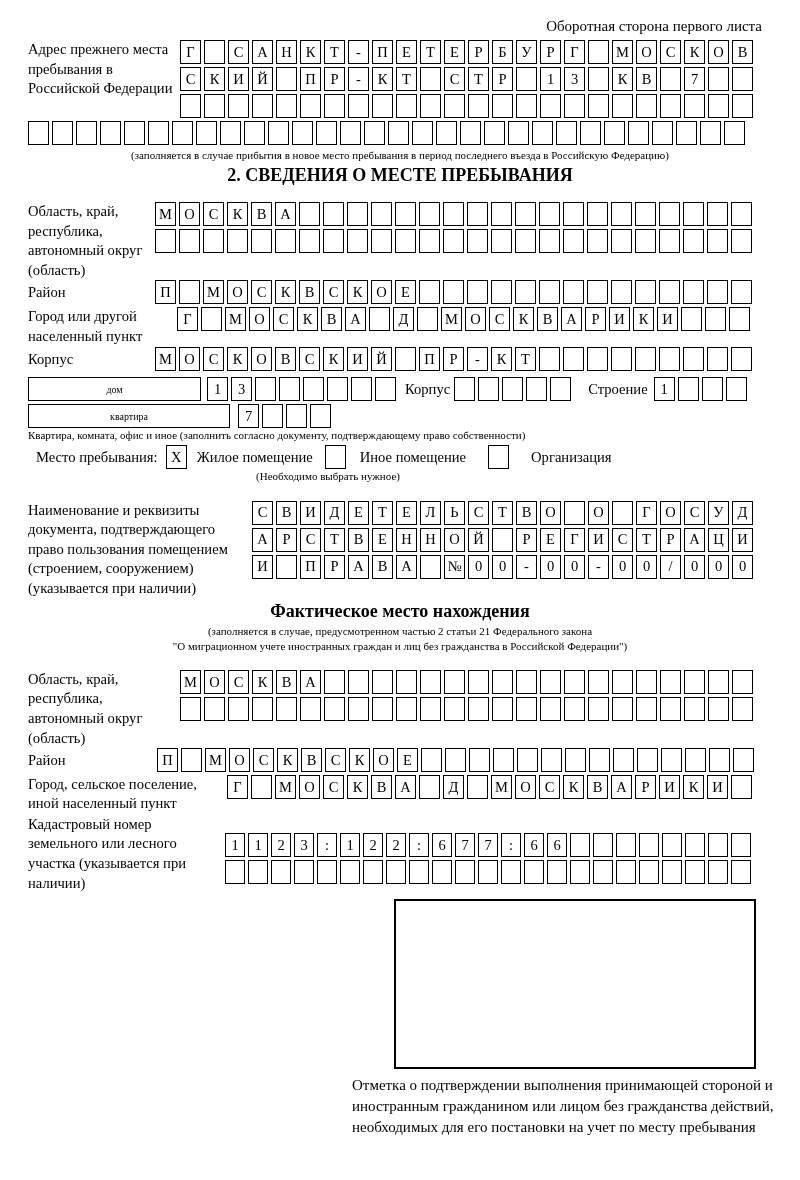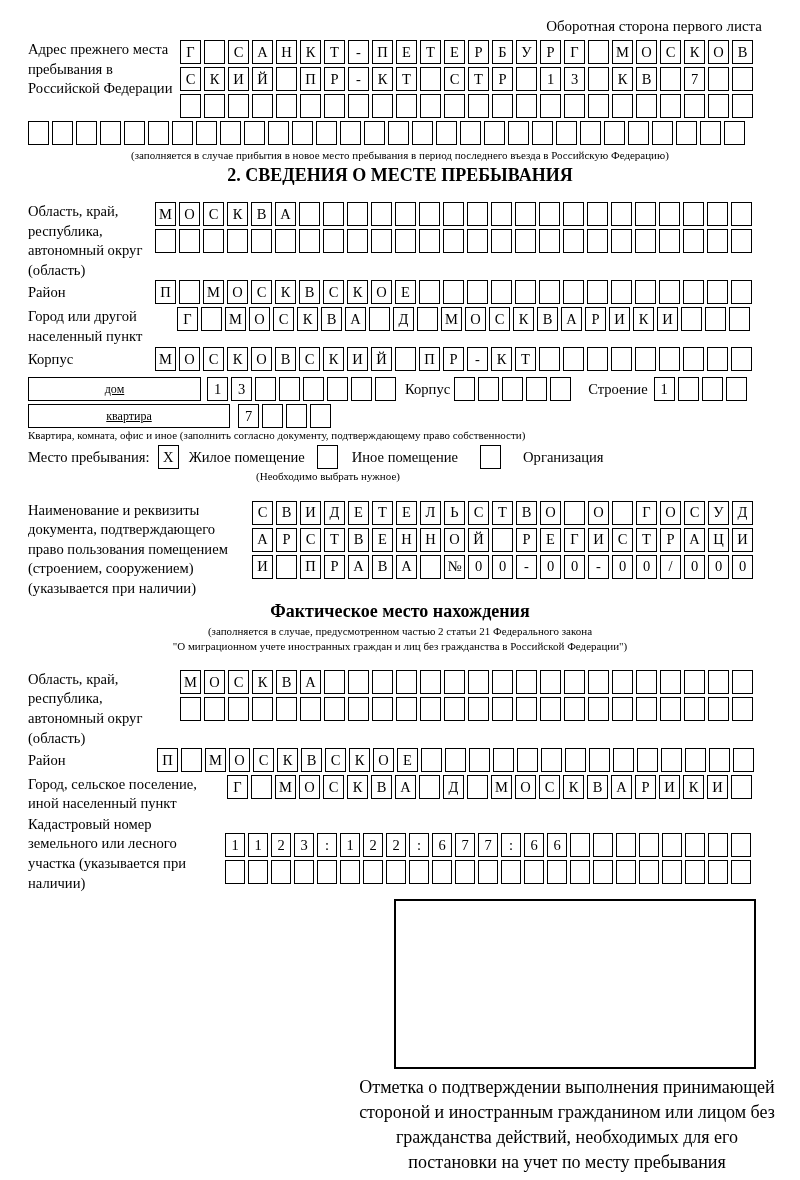--- a/index.html
+++ b/index.html
@@ -6,55 +6,55 @@
   body {
     width:800px; height:1180px; overflow:hidden;
     font-family:"Liberation Serif", serif; color:#000;
   }
   .page { padding:6px 28px 0 28px; }
 
   .hdr { text-align:right; font-size:15px; margin-top:12px; padding-right:10px; }
 
   .frow { display:flex; align-items:flex-start; }
   .flabel { font-size:14.6px; line-height:1.34; flex:0 0 auto; }
-  .inline-label { font-size:14.6px; line-height:24px; flex:0 0 auto; white-space:nowrap; }
+  .inline-label { font-size:14.6px; line-height:24px; flex:0 0 auto; white-space:nowrap;margin-left:8px; }
 
   .cellrow { display:flex; height:24px; margin-bottom:3px; flex:0 0 auto; }
   .cellrow.nomb { margin-bottom:0; }
   .cell {
     box-sizing:border-box; flex:0 0 auto;
     width:21px; height:24px; border:1.7px solid #000; margin-right:3px;
     display:flex; align-items:center; justify-content:center;
     font-size:14.5px; line-height:1; background:#fff;
   }
   .cellrow.narrow .cell { width:20px; }
   .cell.chk { margin-right:0; }
 
   .boxfield {
     box-sizing:border-box; flex:0 0 auto; border:1.7px solid #000; height:24px;
     display:flex; align-items:center; justify-content:center;
-    font-size:12px; background:#fff;text-decoration:underline;
+    font-size:10px; background:#fff;
   }
 
   .note { font-size:11px; line-height:1.38; }
   .center { text-align:center; }
   .sec-title { font-weight:bold; font-size:18px; text-align:center; }
 
   .mt2{margin-top:2px}.mt3{margin-top:3px}.mt4{margin-top:16px}.mt12{margin-top:5px}
 
   .doc-block { height:100px; }           
   .doc-block .flabel { width:224px; }
 
   .stamp-box {
     box-sizing:border-box; margin-left:366px; margin-top:4px;
     width:362px; height:170px; border:2px solid #000; background:#fff;
   }
   .stamp-caption {
     width:430px; margin-left:324px; margin-top:6px;
-    font-size:18px; line-height:1.4; text-align:center;
+    font-size:15px; line-height:1.4; 
   }
 </style>
 </head>
 <body>
 
 <div class="page">
 
   <div class="hdr">Оборотная сторона первого листа</div>
 
   <div class="frow mt12">

